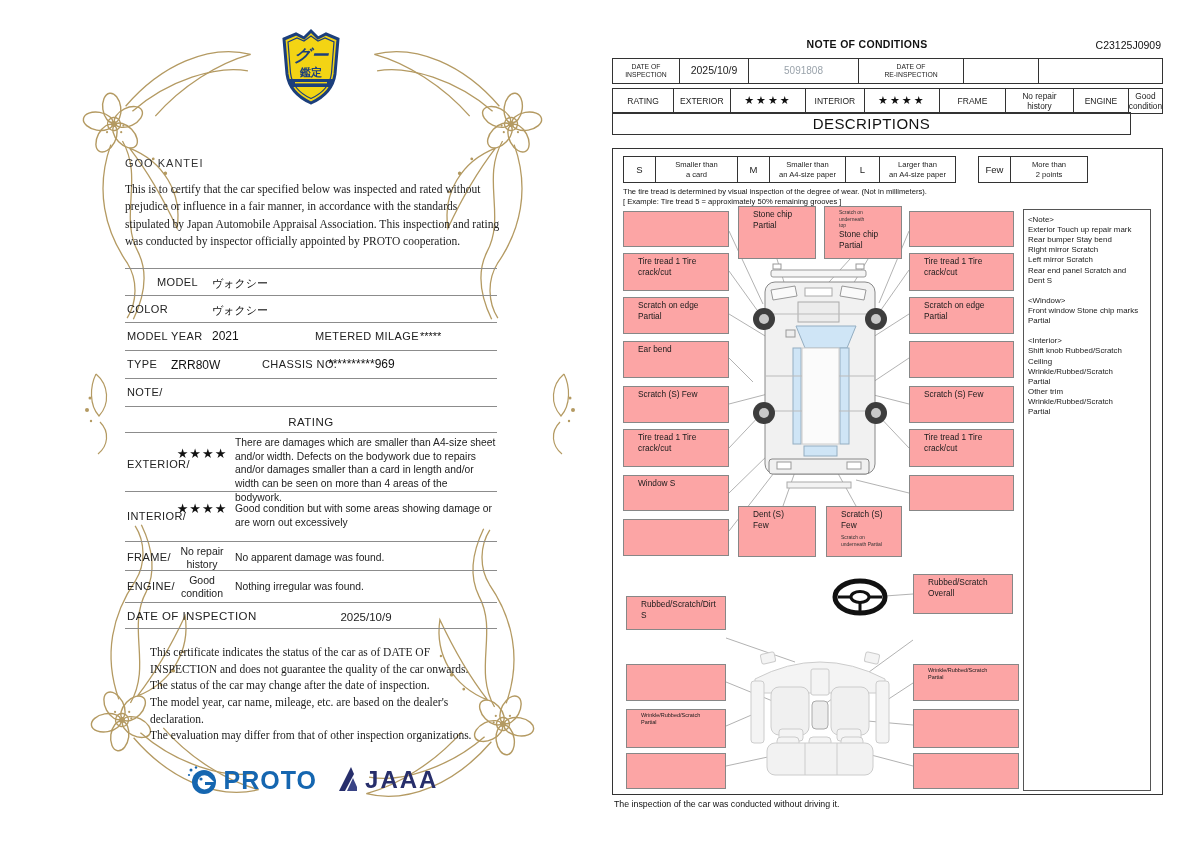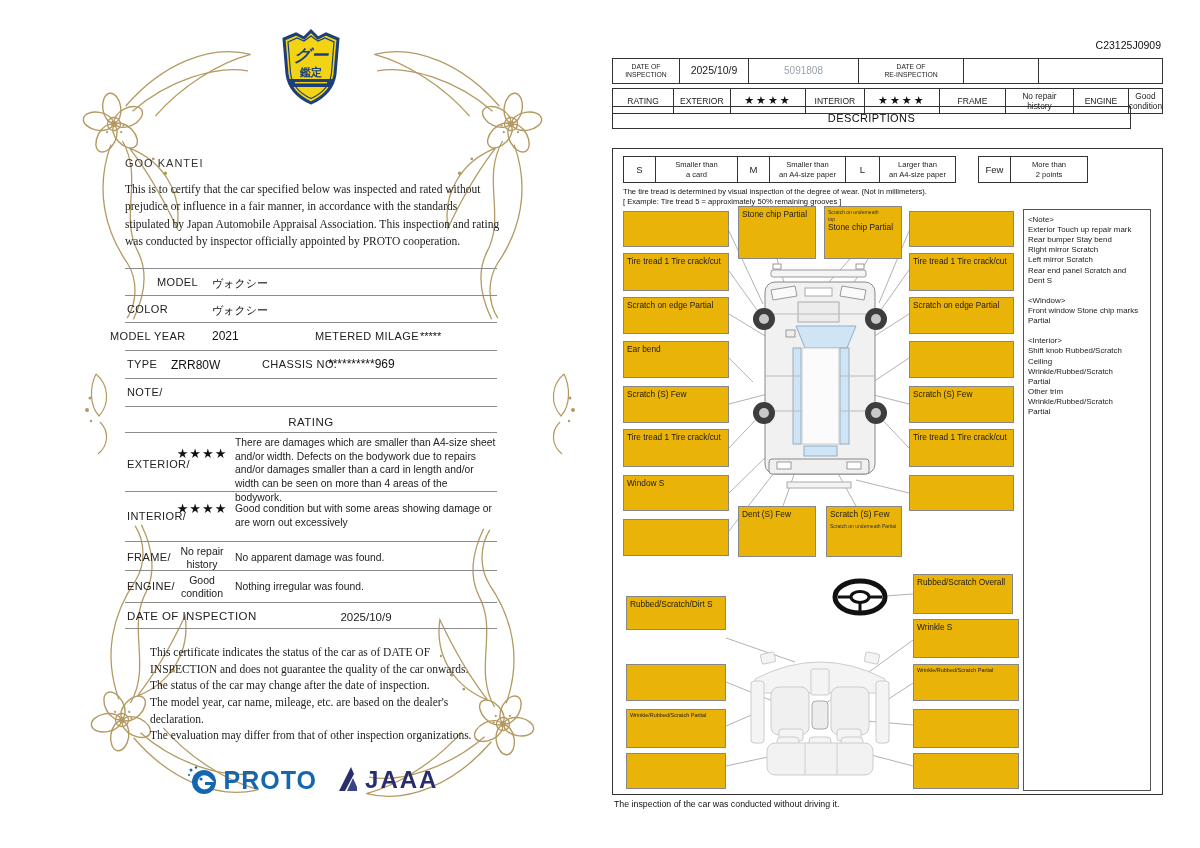--- a/index.html
+++ b/index.html
@@ -37,32 +37,32 @@
   .rp-title{position:absolute;left:45px;top:8px;width:420px;text-align:center;
             font-weight:bold;font-size:10.5px;letter-spacing:.3px;color:#111;}
   .rp-doc{position:absolute;right:2px;top:9px;font-size:10.5px;color:#111;}
   .tbl{position:absolute;left:0;width:551px;display:flex;border:1.5px solid #333;
        background:#fff;box-sizing:border-box;}
   .cell{display:flex;align-items:center;justify-content:center;text-align:center;
         border-left:1px solid #333;box-sizing:border-box;line-height:1.25;}
   .cell:first-child{border-left:none;}
   .cell-sm{font-size:6.8px;color:#222;}
   .stars-r{font-family:"DejaVu Sans",sans-serif;font-size:11px;letter-spacing:2px;color:#111;}
-  .desc-box{position:absolute;left:0;top:76px;width:519px;height:23px;border:1.5px solid #333;
+  .desc-box{position:absolute;left:0;top:82px;width:519px;height:23px;border:1.5px solid #333;
             box-sizing:border-box;display:flex;align-items:center;justify-content:center;
-            font-size:11px;letter-spacing:.4px;color:#111;}
+            font-size:15px;letter-spacing:.4px;color:#111;}
   .big-box{position:absolute;left:0;top:118px;width:551px;height:647px;border:1.5px solid #333;
            box-sizing:border-box;background:#fff;}
   .leg{position:absolute;display:flex;border:1px solid #333;box-sizing:border-box;height:27px;}
   .leg .cell{font-size:7.6px;}
   .leg .key{font-size:9.5px;}
   .tread{position:absolute;left:10px;font-size:7.6px;color:#111;}
   .diagram{position:absolute;left:0;top:57px;width:551px;height:588px;}
-  .anno{position:absolute;border:1px solid #878787;background:#eab308;box-sizing:border-box;
-        font-size:8.3px;line-height:1.35;padding:2px 3px;color:#1a1a1a;overflow:hidden;}
+  .anno{position:absolute;border:1px solid #878787;background:#fca5a5;box-sizing:border-box;
+        font-size:8.3px;line-height:1.35;padding:2px 14px;color:#1a1a1a;overflow:hidden;}
   .anno .sub{font-size:5px;line-height:1.3;color:#333;}
   .notes-panel{position:absolute;left:410px;top:3px;width:128px;height:582px;
                border:1px solid #555;box-sizing:border-box;padding:5px 4px;
                font-size:7.9px;line-height:1.28;color:#1a1a1a;}
   .rp-footer{position:absolute;left:2px;top:769px;font-size:8.8px;color:#111;}
 </style>
 </head>
 <body>
 
 <div class="sheet">
@@ -122,21 +122,21 @@
     <div class="lp-sub">GOO KANTEI</div>
     <div class="lp-intro">This is to certify that the car specified below was inspected and rated without prejudice or influence in a fair manner, in accordance with the standards stipulated by Japan Automobile Appraisal Association. This inspection and rating was conducted by inspector officially appointed by PROTO cooperation.</div>
 
     <div class="rule" style="top:250px"></div>
     <div class="lbl" style="left:127px;top:258px">MODEL</div>
     <div class="val" style="left:182px;top:258px">ヴォクシー</div>
     <div class="rule" style="top:277px"></div>
     <div class="lbl" style="left:97px;top:285px">COLOR</div>
     <div class="val" style="left:182px;top:285px">ヴォクシー</div>
     <div class="rule" style="top:304px"></div>
-    <div class="lbl" style="left:80px;top:312px">MODEL YEAR</div>
+    <div class="lbl" style="left:97px;top:312px">MODEL YEAR</div>
     <div class="val" style="left:182px;top:311px;font-size:12px">2021</div>
     <div class="lbl" style="left:285px;top:312px">METERED MILAGE</div>
     <div class="val" style="left:390px;top:312px">*****</div>
     <div class="rule" style="top:332px"></div>
     <div class="lbl" style="left:97px;top:340px">TYPE</div>
     <div class="val" style="left:141px;top:340px;font-size:12px">ZRR80W</div>
     <div class="lbl" style="left:232px;top:340px">CHASSIS NO.</div>
     <div class="val" style="left:298px;top:339px;font-size:12px">**********969</div>
     <div class="rule" style="top:360px"></div>
     <div class="lbl" style="left:97px;top:368px">NOTE/</div>
@@ -189,20 +189,21 @@
         <svg width="22" height="30" viewBox="0 0 22 30">
           <polygon points="2,26 14,2 17,9 8,26" fill="#272e6b"></polygon>
           <polygon points="10,26 16,13 20,22 20,26" fill="#3a4486"></polygon>
         </svg>
         <span class="jaaa-text">JAAA</span>
       </span>
     </div>
   </div>
 
   <div class="page-right">
+    <div class="rp-title">NOTE OF CONDITIONS</div>
     <div class="rp-doc">C23125J0909</div>
 
     <div class="tbl" style="top:28px;height:26px">
       <div class="cell cell-sm pre" style="width:66px">DATE OF
 INSPECTION</div>
       <div class="cell" style="width:69px;font-size:10.5px">2025/10/9</div>
       <div class="cell" style="width:110px;font-size:10px;color:#9aa3ab">5091808</div>
       <div class="cell cell-sm pre" style="width:105px">DATE OF
 RE-INSPECTION</div>
       <div class="cell" style="width:75px"></div>
@@ -404,21 +405,20 @@
 Wrinkle/Rubbed/Scratch
 Partial</div>
 
         <div class="anno" style="left:300px;top:368px;width:100px;height:40px">Rubbed/Scratch Overall</div>
 
         <div class="anno" style="left:13px;top:390px;width:100px;height:34px">Rubbed/Scratch/Dirt S</div>
         <div class="anno" style="left:13px;top:458px;width:100px;height:37px"></div>
         <div class="anno" style="left:13px;top:503px;width:100px;height:39px;font-size:5.5px">Wrinkle/Rubbed/Scratch Partial</div>
         <div class="anno" style="left:13px;top:547px;width:100px;height:36px"></div>
 
-        <div class="anno" style="left:300px;top:413px;width:106px;height:39px">Wrinkle S</div>
         <div class="anno" style="left:300px;top:458px;width:106px;height:37px;font-size:5.5px">Wrinkle/Rubbed/Scratch Partial</div>
         <div class="anno" style="left:300px;top:503px;width:106px;height:39px"></div>
         <div class="anno" style="left:300px;top:547px;width:106px;height:36px"></div>
       </div>
     </div>
 
     <div class="rp-footer">The inspection of the car was conducted without driving it.</div>
   </div>
 </div>
 

